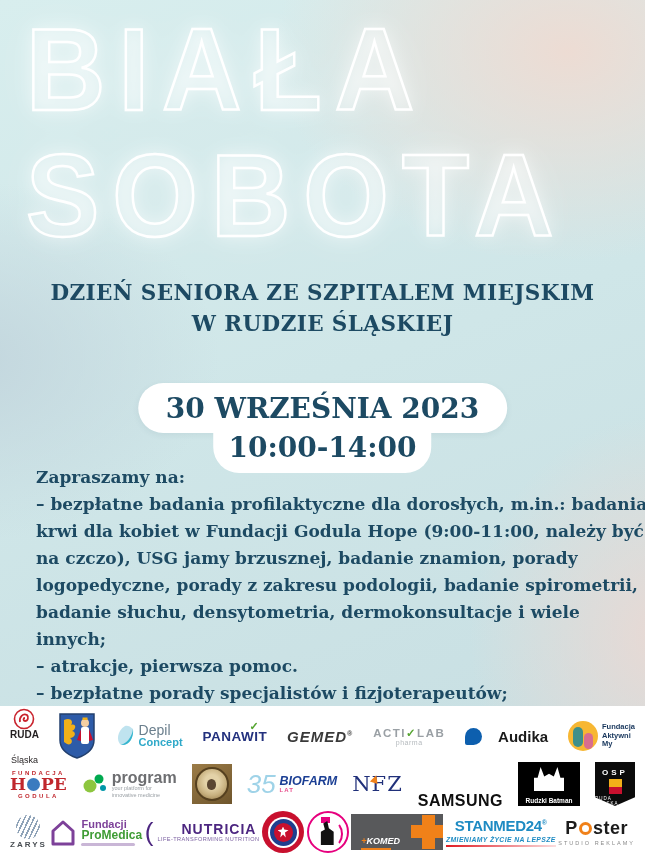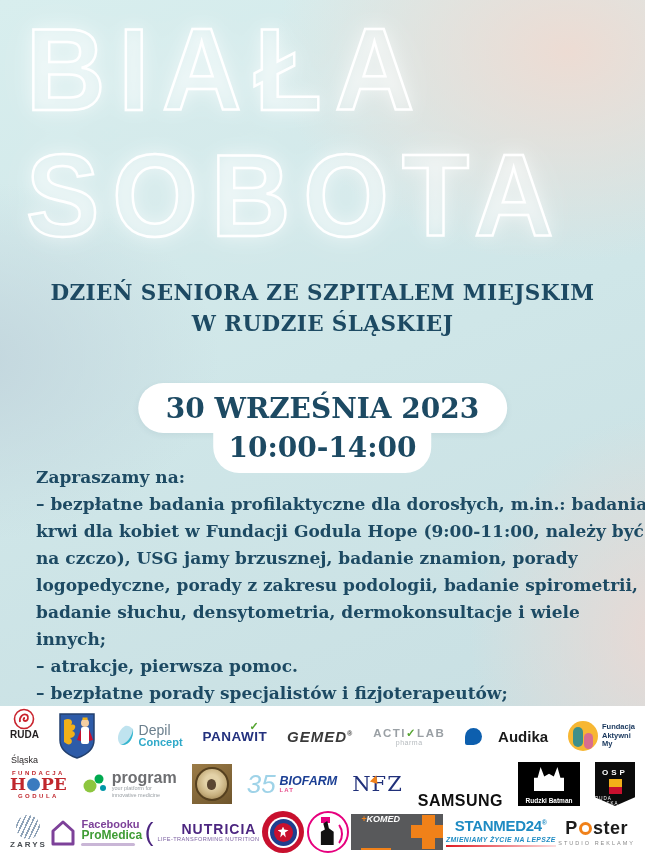--- a/index.html
+++ b/index.html
@@ -112,21 +112,21 @@
   .emb-core{width:19px;height:19px;border-radius:50%;background:#c8102e;display:flex;align-items:center;justify-content:center;}
   .emb-eagle{width:11px;height:11px;background:#fff;
     clip-path:polygon(50% 0,62% 28%,100% 35%,68% 55%,75% 100%,50% 72%,25% 100%,32% 55%,0 35%,38% 28%);}
   .arch{width:42px;height:42px;border-radius:50%;border:2px solid #e6007e;background:#fff;position:relative;box-sizing:border-box;}
   .arch-fig{position:absolute;left:9px;top:8px;width:16px;height:24px;background:#111;
     clip-path:polygon(20% 100%,20% 45%,45% 35%,35% 10%,60% 0,70% 30%,100% 45%,100% 100%);}
   .arch-bow{position:absolute;right:4px;top:8px;width:16px;height:22px;border:2px solid #e6007e;
     border-left-color:transparent;border-top-color:transparent;border-bottom-color:transparent;border-radius:50%;}
   .arch-hat{position:absolute;left:12px;top:4px;width:9px;height:6px;background:#e6007e;}
   .komed{width:92px;height:36px;background:#58595b;position:relative;overflow:hidden;
-    display:flex;flex-direction:column;justify-content:space-between;padding-left:10px;box-sizing:border-box;}
+    display:flex;flex-direction:column;justify-content:flex-end;padding-left:10px;box-sizing:border-box;}
   .km-v{position:absolute;right:8px;top:1px;width:13px;height:34px;background:#f08119;}
   .km-h{position:absolute;right:-3px;top:11px;width:35px;height:13px;background:#f08119;}
   .km-t{font-size:9px;font-weight:800;font-style:italic;color:#fff;z-index:1;}
   .km-plus{color:#f08119;font-weight:900;}
   .km-line{width:30px;height:2px;background:#f08119;margin-top:2px;z-index:1;}
   .stan{display:flex;flex-direction:column;align-items:center;}
   .stan-t{font-size:15px;font-weight:900;color:#1e8bc3;letter-spacing:-.3px;}
   .stan-sub{font-size:6.8px;font-weight:800;font-style:italic;color:#1e8bc3;letter-spacing:.4px;margin-top:1px;}
   .stan-line{width:100%;height:2px;margin-top:2px;background:linear-gradient(90deg,#e11b22,rgba(225,27,34,.15));}
   .poster-l{display:flex;flex-direction:column;align-items:center;}
@@ -294,21 +294,21 @@
       <div class="lg col">
         <div class="zarys-c"></div>
         <div class="zarys-t">ZARYS</div>
       </div>
 
       <div class="lg">
         <svg width="28" height="28" viewBox="0 0 28 28">
           <path d="M4 13 L14 4 L24 13 V26 H4 Z" fill="none" stroke="#7d4199" stroke-width="3" stroke-linejoin="round"></path>
         </svg>
         <div>
-          <div class="nm-t1">Facebooku</div>
+          <div class="nm-t1">Fundacji</div>
           <div class="nm-t2">ProMedica</div>
           <div class="nm-bar"></div>
         </div>
       </div>
 
       <div class="lg">
         <div class="nut-paren">(</div>
         <div>
           <div class="nut-t">NUTRICIA</div>
           <div class="nut-sub">LIFE-TRANSFORMING NUTRITION</div>

